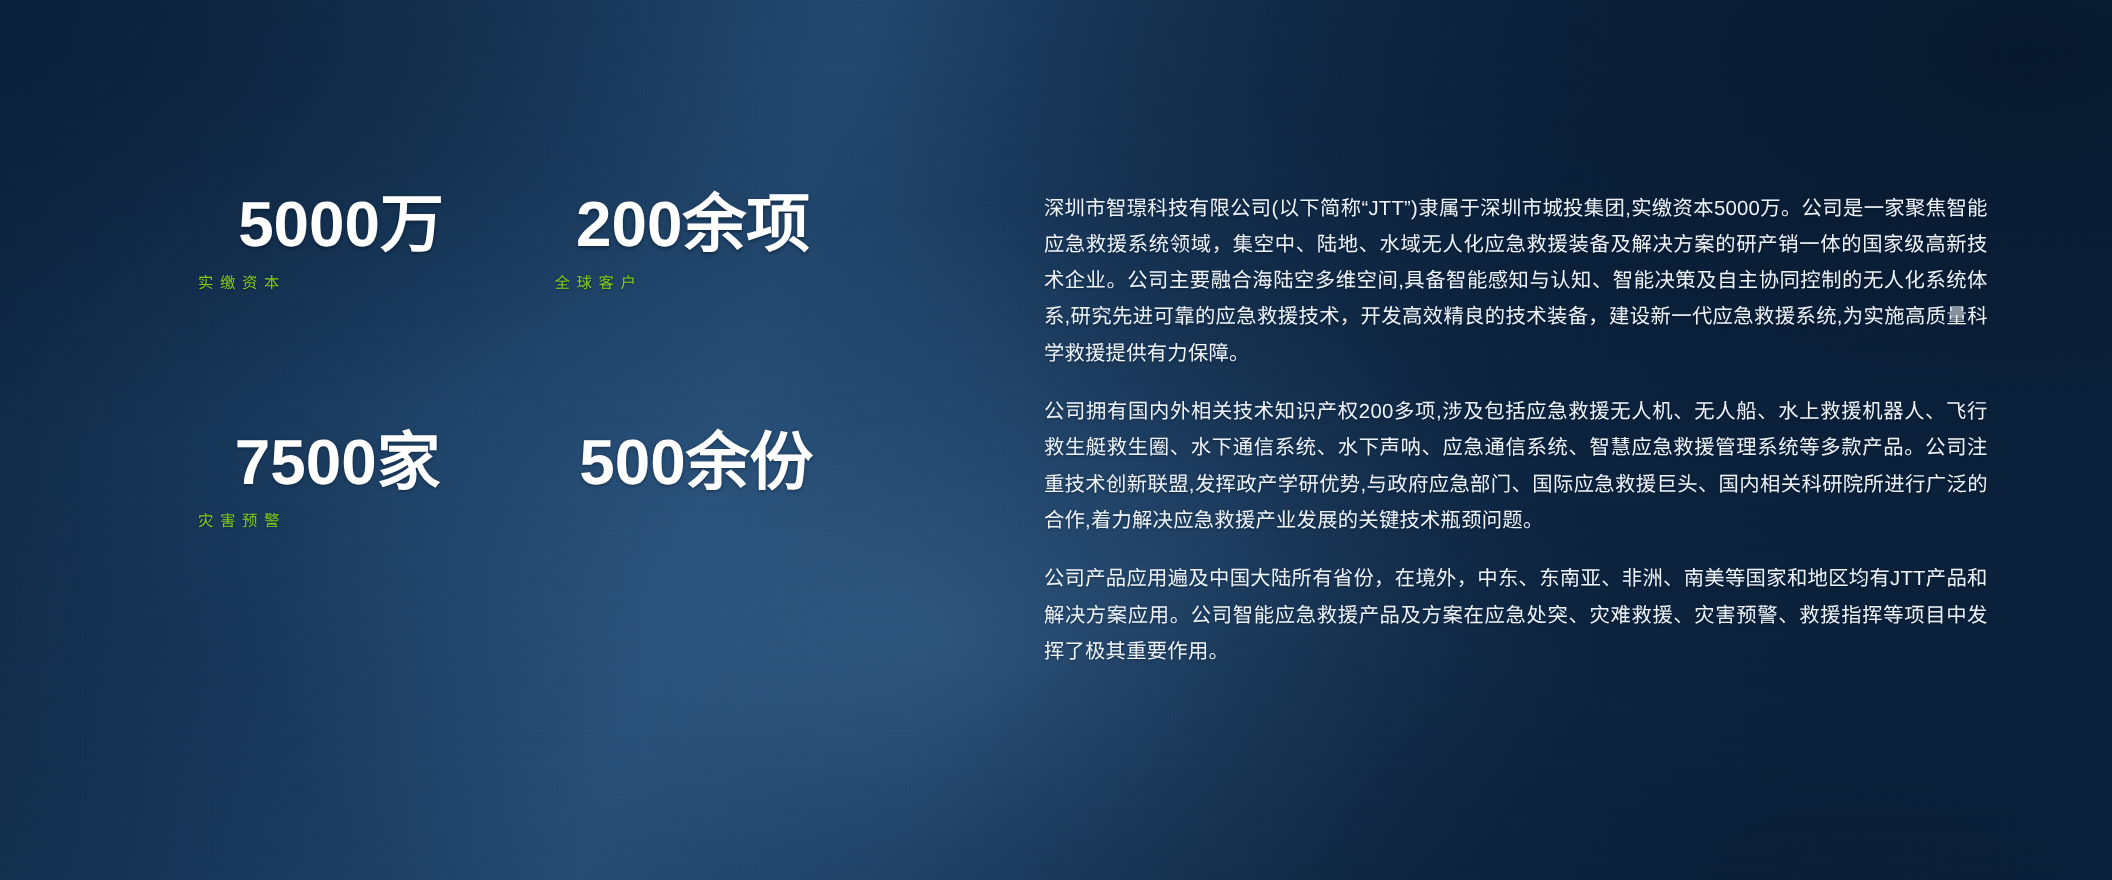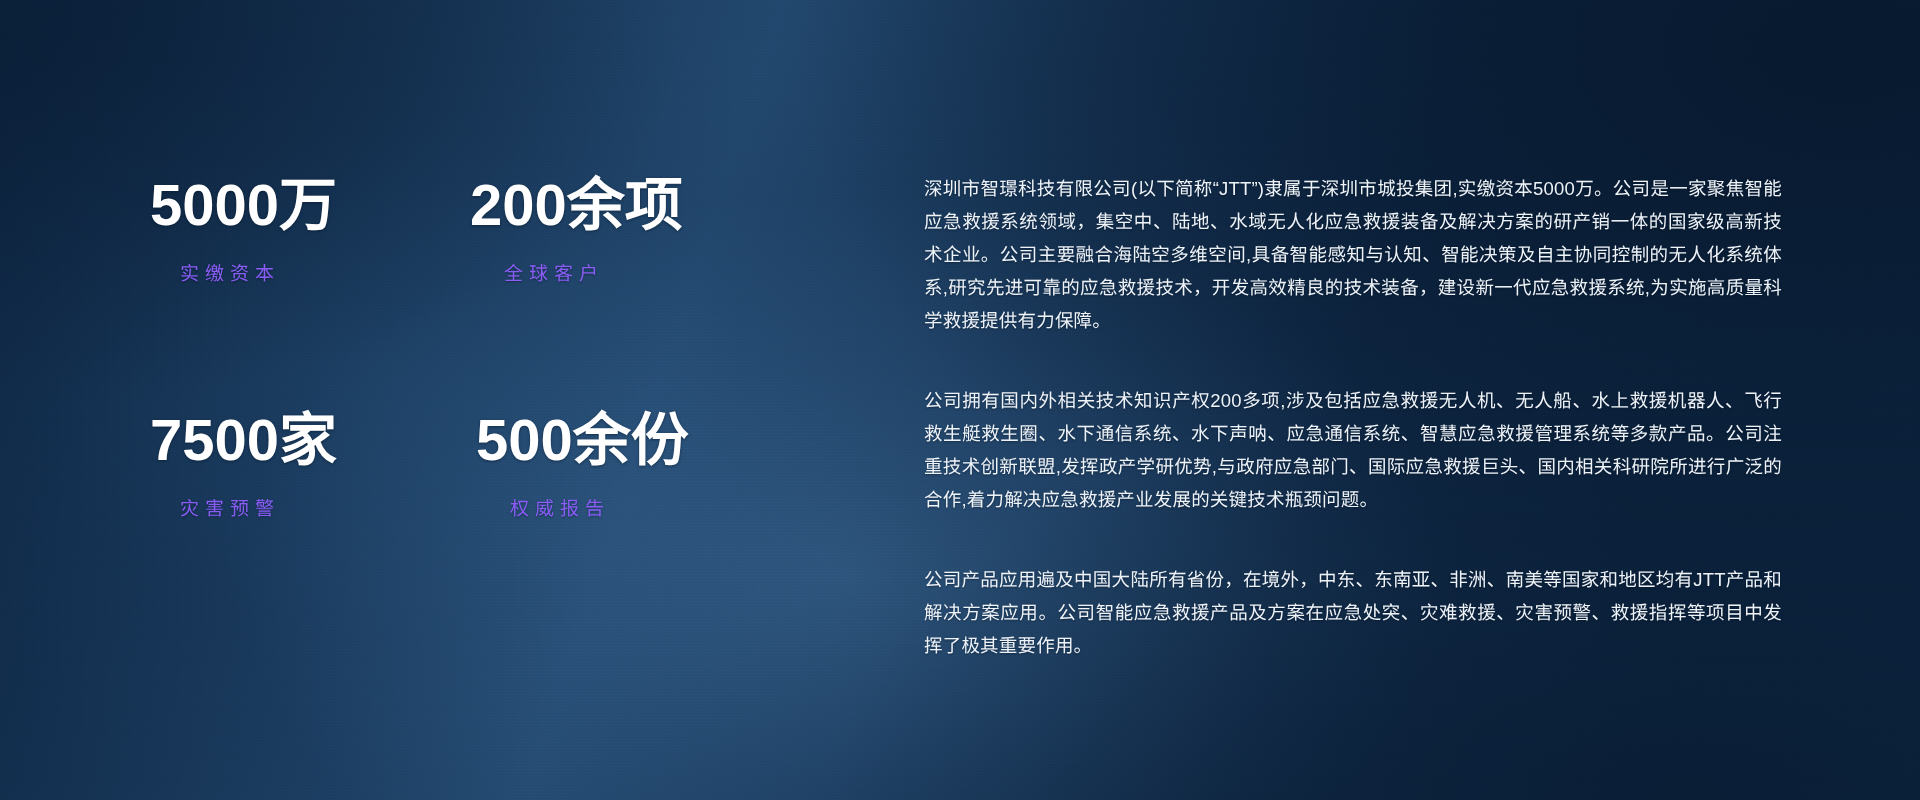--- a/index.html
+++ b/index.html
@@ -102,54 +102,55 @@
     box-sizing: border-box;
   }
   .stat-value {
     font-size: 58px;
     font-weight: 700;
     line-height: 1.05;
     color: #ffffff;
     letter-spacing: 0px;
     text-shadow: 0 1px 3px rgba(3, 16, 32, 0.45);
     white-space: nowrap;
+    text-align: center;
   }
   .stat-label {
-    margin-top: 22px;
-    font-size: 19px;
+    margin-top: 10px;
+    font-size: 14px;
     font-weight: 400;
-    color: #8b5cf6;
+    color: #84cc16;
     letter-spacing: 6px;
     padding-left: 30px;
     white-space: nowrap;
     text-shadow: 0 1px 2px rgba(3, 16, 32, 0.4);
   }
   .stat-cell.col-2 .stat-label {
     padding-left: 34px;
   }
 
   
   .description {
     position: absolute;
-    left: 924px;
+    left: 949px;
     top: 172px;
     width: 858px;
   }
   .para {
     font-size: 18.5px;
     line-height: 33px;
     color: #eef3f8;
     text-align: justify;
     text-justify: inter-ideograph;
     letter-spacing: 0.2px;
     text-shadow: 0 1px 2px rgba(4, 18, 36, 0.45);
     margin: 0;
   }
   .para + .para {
-    margin-top: 47px;
+    margin-top: 20px;
   }
 </style>
 </head>
 <body>
 
 <div class="stage">
 
   <div class="bg-layer bg-diag"></div>
   <div class="bg-layer bg-glow-b"></div>
   <div class="bg-layer bg-glow-a"></div>
@@ -171,21 +172,20 @@
         </div>
       </div>
 
       <div class="stats-row">
         <div class="stat-cell col-1">
           <div class="stat-value">7500家</div>
           <div class="stat-label">灾害预警</div>
         </div>
         <div class="stat-cell col-2">
           <div class="stat-value">500余份</div>
-          <div class="stat-label">权威报告</div>
         </div>
       </div>
 
     </div>
 
     <div class="description">
       <p class="para">深圳市智璟科技有限公司(以下简称“JTT”)隶属于深圳市城投集团,实缴资本5000万。公司是一家聚焦智能应急救援系统领域，集空中、陆地、水域无人化应急救援装备及解决方案的研产销一体的国家级高新技术企业。公司主要融合海陆空多维空间,具备智能感知与认知、智能决策及自主协同控制的无人化系统体系,研究先进可靠的应急救援技术，开发高效精良的技术装备，建设新一代应急救援系统,为实施高质量科学救援提供有力保障。</p>
       <p class="para">公司拥有国内外相关技术知识产权200多项,涉及包括应急救援无人机、无人船、水上救援机器人、飞行救生艇救生圈、水下通信系统、水下声呐、应急通信系统、智慧应急救援管理系统等多款产品。公司注重技术创新联盟,发挥政产学研优势,与政府应急部门、国际应急救援巨头、国内相关科研院所进行广泛的合作,着力解决应急救援产业发展的关键技术瓶颈问题。</p>
       <p class="para">公司产品应用遍及中国大陆所有省份，在境外，中东、东南亚、非洲、南美等国家和地区均有JTT产品和解决方案应用。公司智能应急救援产品及方案在应急处突、灾难救援、灾害预警、救援指挥等项目中发挥了极其重要作用。</p>
     </div>

